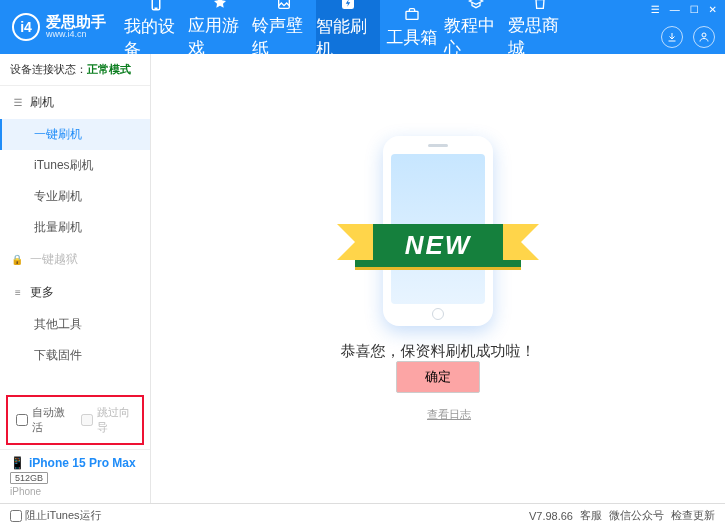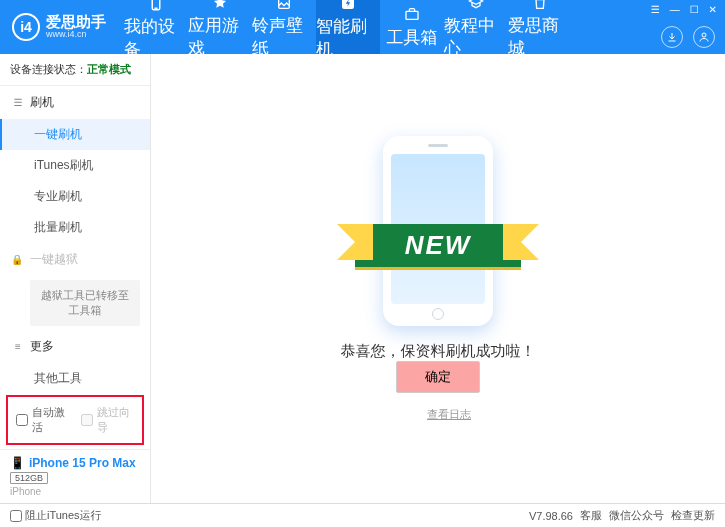--- a/index.html
+++ b/index.html
@@ -169,21 +169,20 @@
         </div>
       <div class="side-item active">一键刷机</div>
       <div class="side-item">iTunes刷机</div>
       <div class="side-item">专业刷机</div>
       <div class="side-item">批量刷机</div>
 
       <div class="acc-head locked">
           <span class="acc-ico">🔒</span>
           <span>一键越狱</span>
         </div>
-      <div class="side-note">越狱工具已转移至工具箱</div>
 
       <div class="acc-head">
           <span class="acc-ico">≡</span>
           <span>更多</span>
         </div>
       <div class="side-item">其他工具</div>
       <div class="side-item">下载固件</div>
 
     </div>
 

